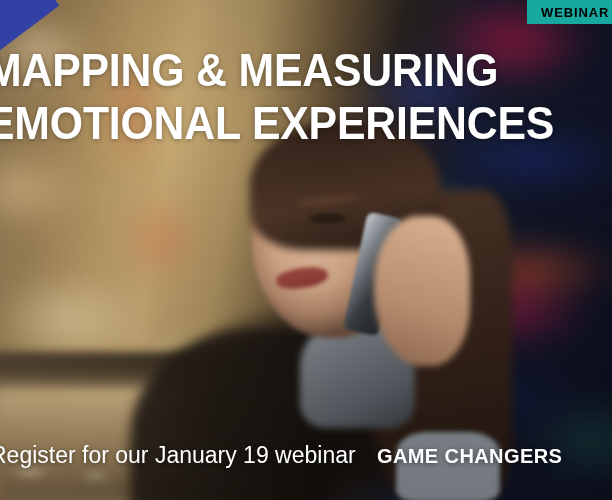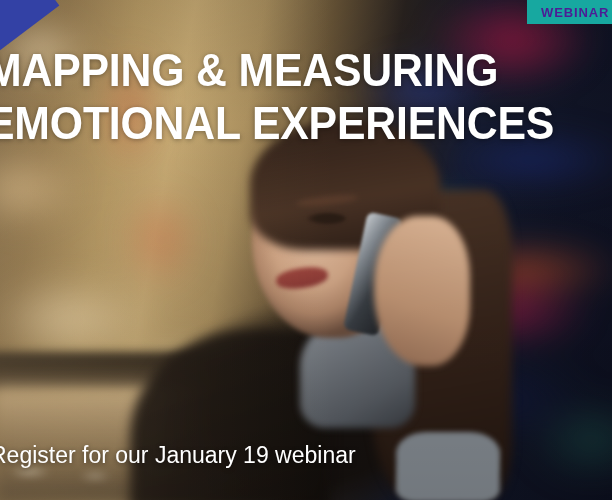--- a/index.html
+++ b/index.html
@@ -328,26 +328,27 @@
 
     <div class="photo-tint"></div>
   </div>
 
   <div class="stripes">
 
     <div class="stripe stripe-blue" style="background: rgb(51, 65, 165);"></div>
   </div>
 
   <div class="webinar-badge" style="background: rgb(23, 168, 160);">
-    <span style="color: #4c1d95;">WEBINAR</span>
+    <span style="color: #000000;">WEBINAR</span>
   </div>
 
   <div class="headline">
     <span class="headline-line" style="color: rgb(255, 255, 255);">MAPPING &amp; MEASURING</span>
     <span class="headline-line" style="color: rgb(255, 255, 255);">EMOTIONAL EXPERIENCES</span>
   </div>
 
   <div class="footer">
     <div class="footer-cta" style="color: rgb(255, 255, 255);">Register for our January 19 webinar</div>
+    <div class="footer-tagline" style="color: rgb(255, 255, 255);">GAME CHANGERS</div>
 
   </div>
 
 </div>
 
 </body></html>

